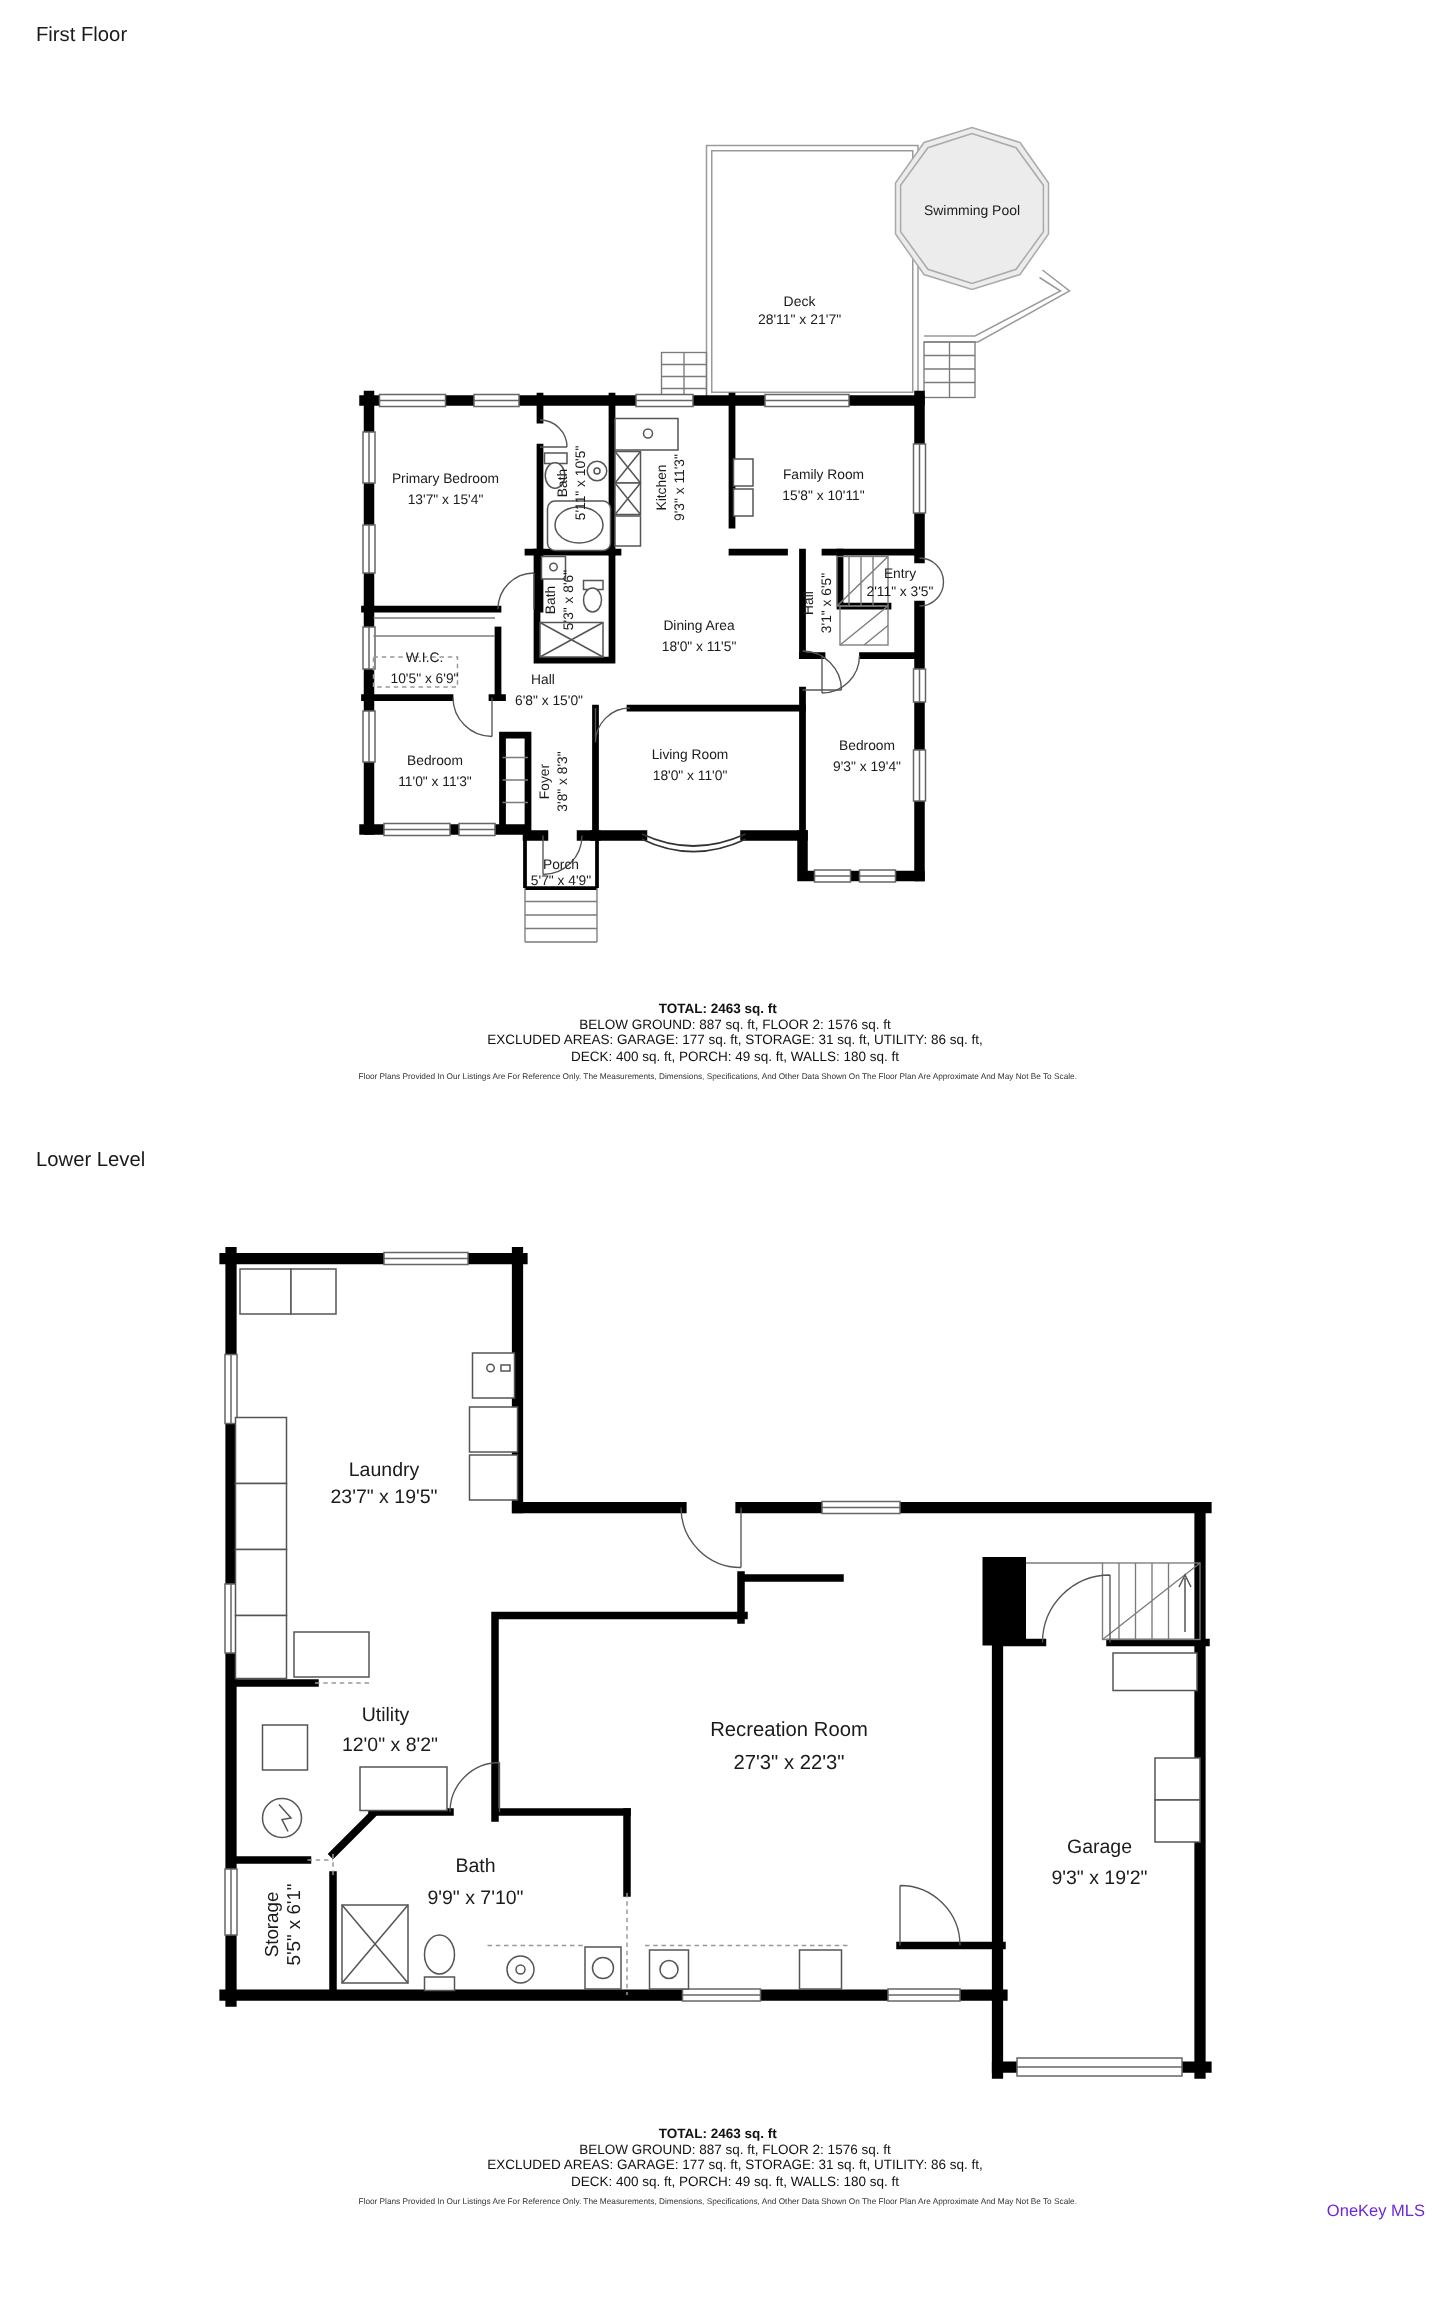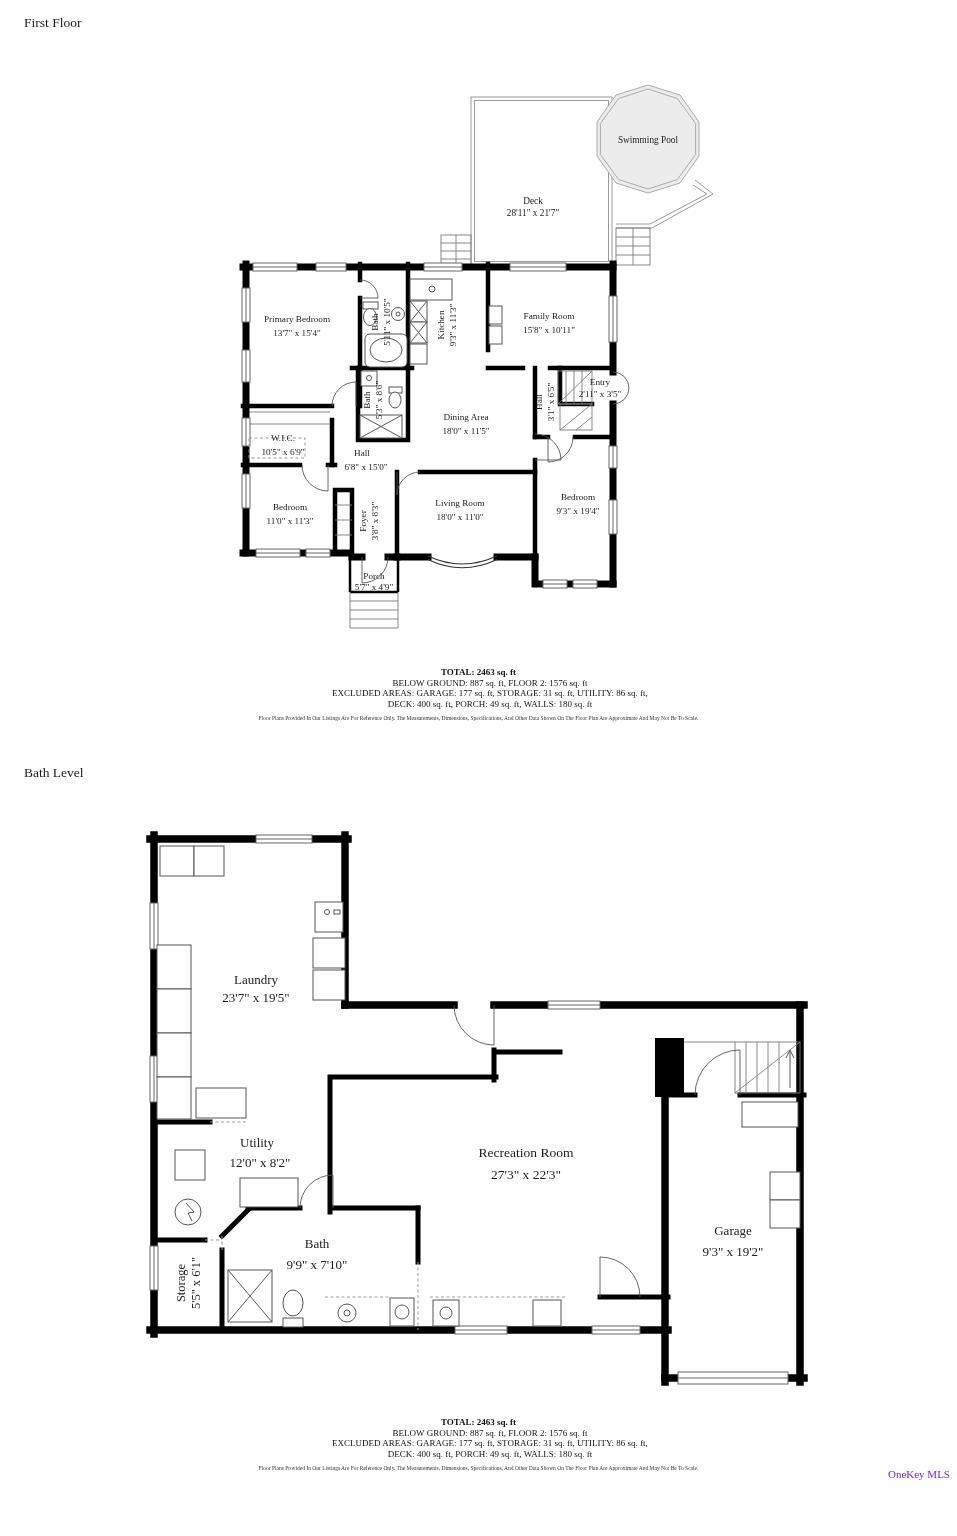--- a/index.html
+++ b/index.html
@@ -1,17 +1,17 @@
 <!DOCTYPE html>
 <html><head>
 <meta charset="utf-8">
 <style>
   html,body{margin:0;padding:0;background:#fff;}
   #page{position:relative;width:957px;height:1536px;background:#fff;overflow:hidden;
-        font-family:Liberation Serif, serif;}
+        font-family:Liberation Sans, sans-serif;}
   .floor-title{position:absolute;left:24px;font-size:13.5px;color:#1a1a1a;}
   .summary{position:absolute;left:0;width:957px;text-align:center;color:#111;}
   .summary .tot{font-size:9px;font-weight:bold;line-height:10.5px;text-align:center;}
   .summary .ln{font-size:9px;line-height:10.5px;margin-left:23px;}
   .summary .disc{font-size:5.5px;color:#333;margin-top:6px;}
   .watermark{position:absolute;right:7px;top:1468px;font-size:11px;color:#6d28d9;}
   svg{position:absolute;left:0;top:0;}
   .wx{fill:none;stroke:#000;stroke-width:7;stroke-linecap:square;}
   .wx2{fill:none;stroke:#000;stroke-width:7.5;stroke-linecap:square;}
   .wi{fill:none;stroke:#000;stroke-width:4.5;stroke-linecap:square;}
@@ -391,21 +391,21 @@
   </svg>
 
   <div class="summary" style="top:667px;">
     <div class="tot">TOTAL: 2463 sq. ft</div>
     <div class="ln">BELOW GROUND: 887 sq. ft, FLOOR 2: 1576 sq. ft</div>
     <div class="ln">EXCLUDED AREAS: GARAGE: 177 sq. ft, STORAGE: 31 sq. ft, UTILITY: 86 sq. ft,</div>
     <div class="ln">DECK: 400 sq. ft, PORCH: 49 sq. ft, WALLS: 180 sq. ft</div>
     <div class="disc">Floor Plans Provided In Our Listings Are For Reference Only. The Measurements, Dimensions, Specifications, And Other Data Shown On The Floor Plan Are Approximate And May Not Be To Scale.</div>
   </div>
 
-  <div class="floor-title" style="top:765px;">Bath Level</div>
+  <div class="floor-title" style="top:765px;">Lower Level</div>
 
   <div class="summary" style="top:1417px;">
     <div class="tot">TOTAL: 2463 sq. ft</div>
     <div class="ln">BELOW GROUND: 887 sq. ft, FLOOR 2: 1576 sq. ft</div>
     <div class="ln">EXCLUDED AREAS: GARAGE: 177 sq. ft, STORAGE: 31 sq. ft, UTILITY: 86 sq. ft,</div>
     <div class="ln">DECK: 400 sq. ft, PORCH: 49 sq. ft, WALLS: 180 sq. ft</div>
     <div class="disc">Floor Plans Provided In Our Listings Are For Reference Only. The Measurements, Dimensions, Specifications, And Other Data Shown On The Floor Plan Are Approximate And May Not Be To Scale.</div>
   </div>
 
   <div class="watermark">OneKey MLS</div>

